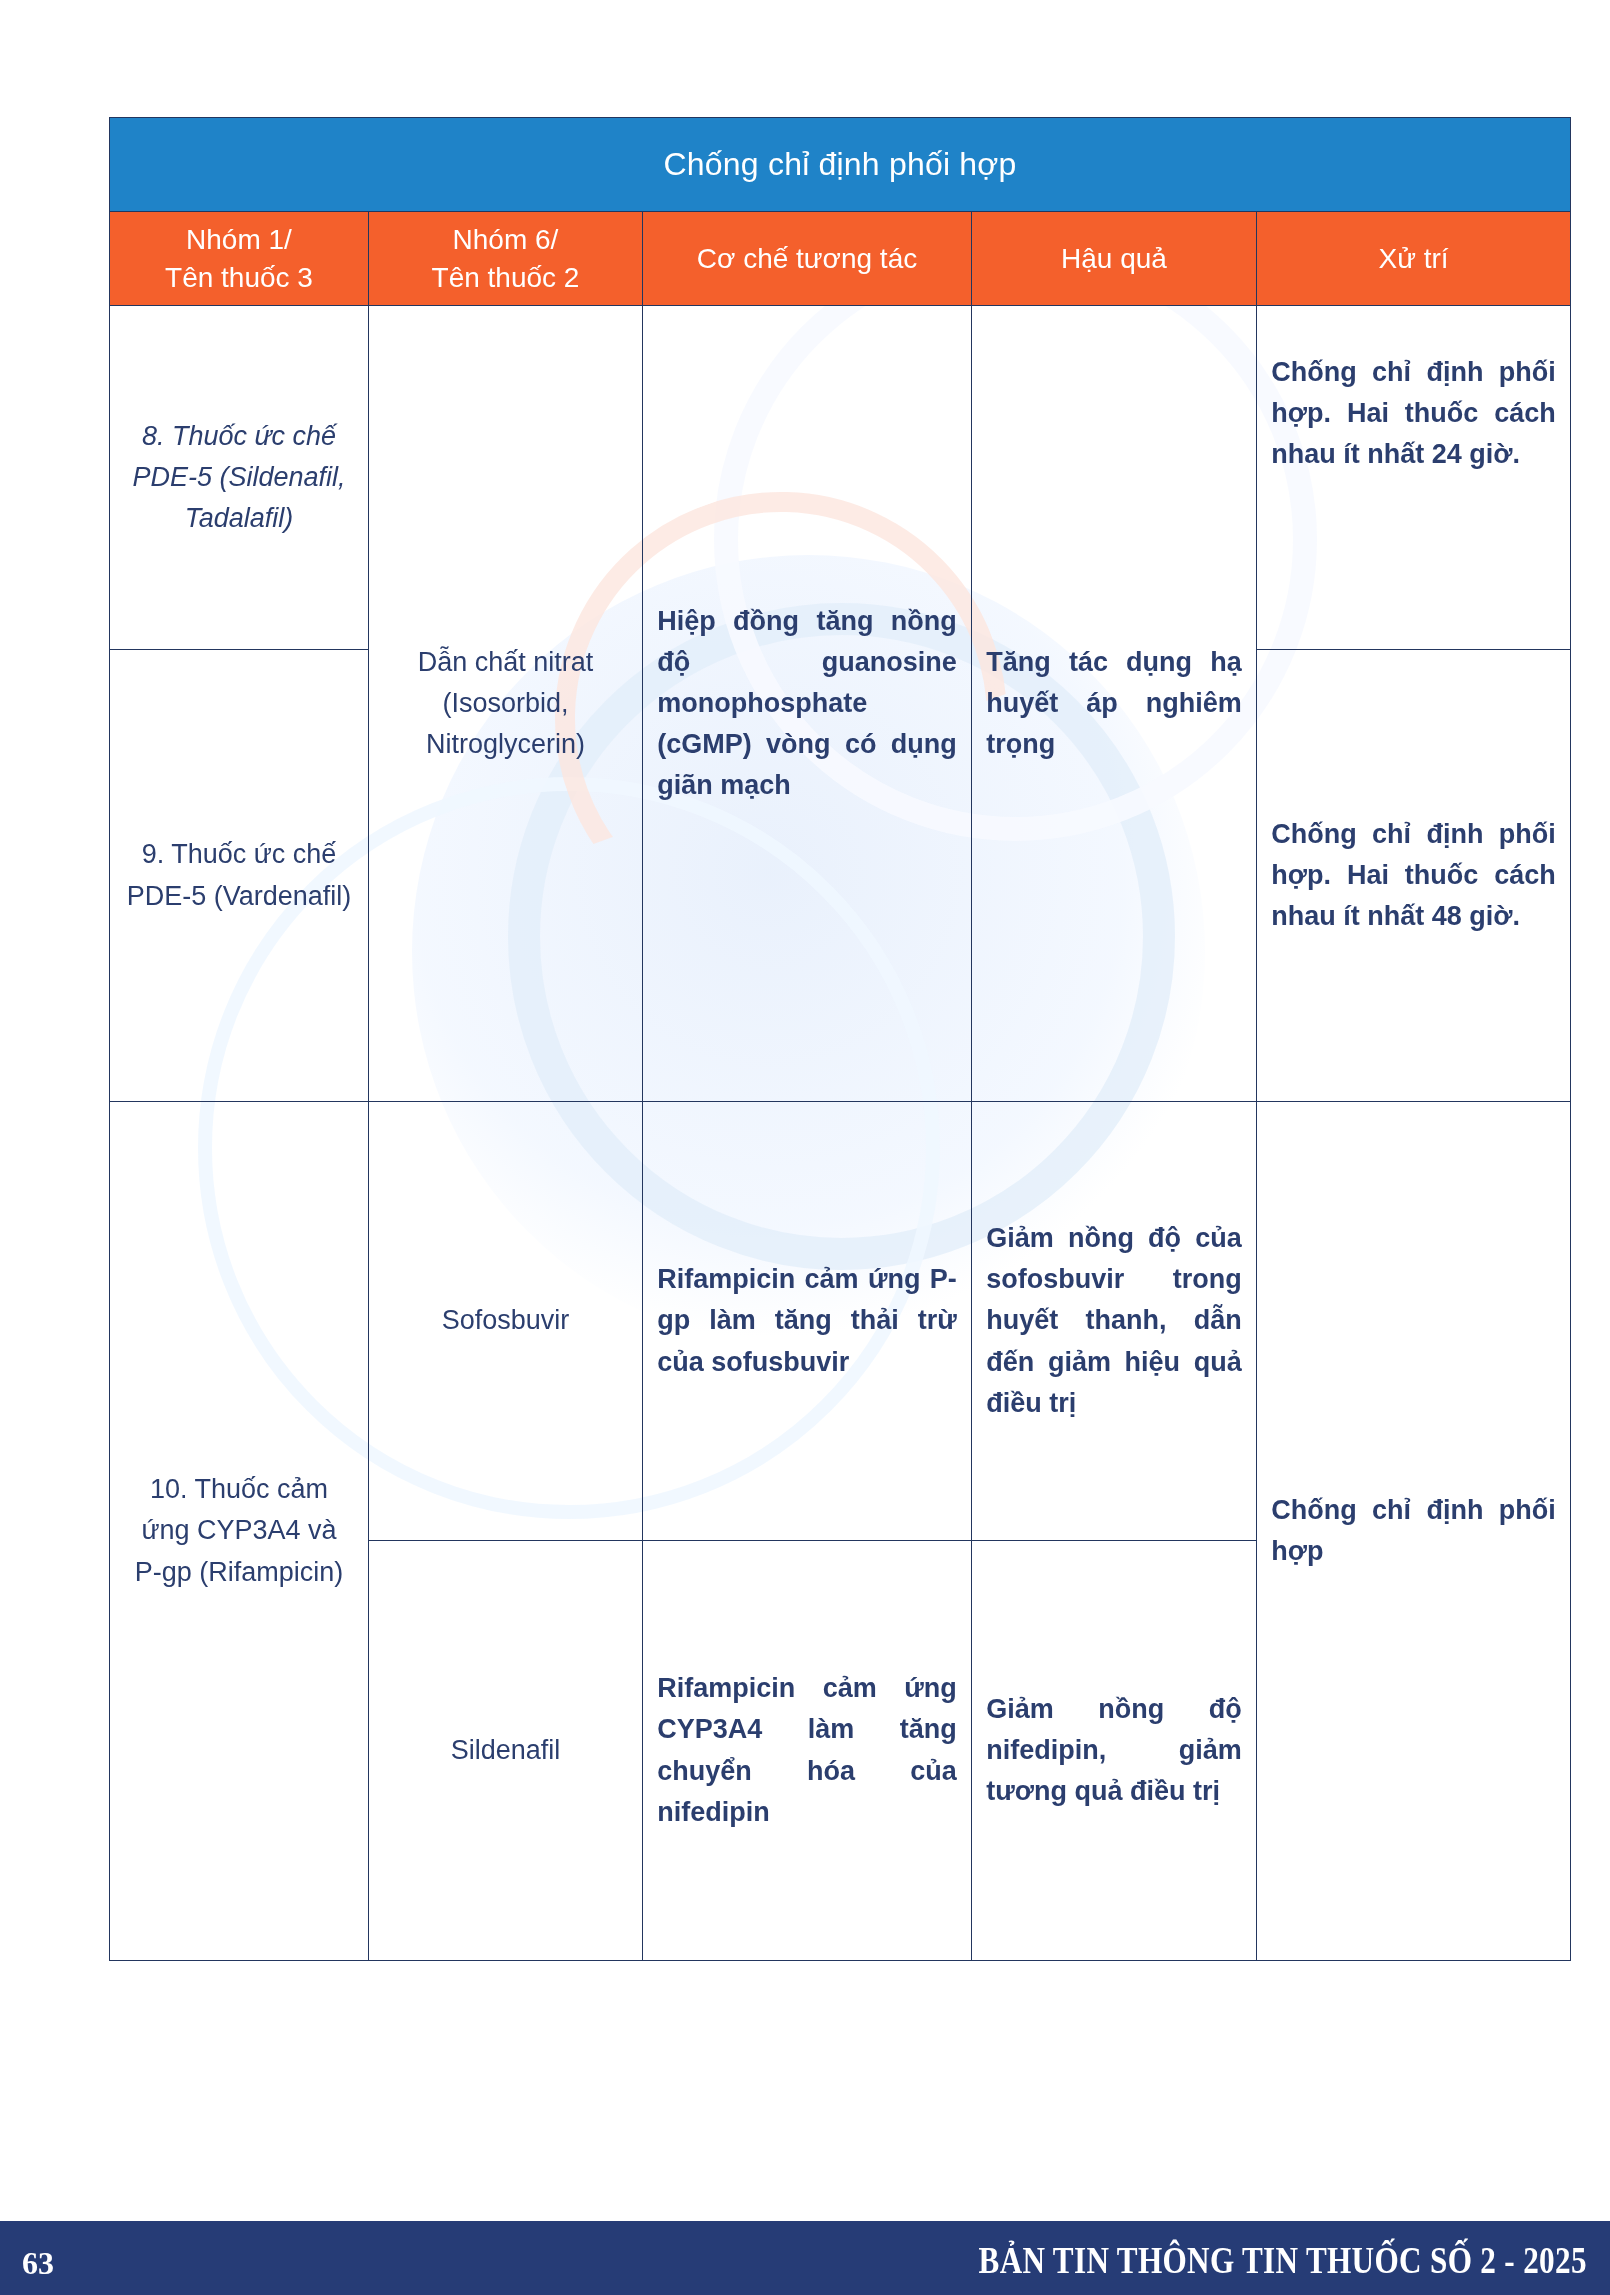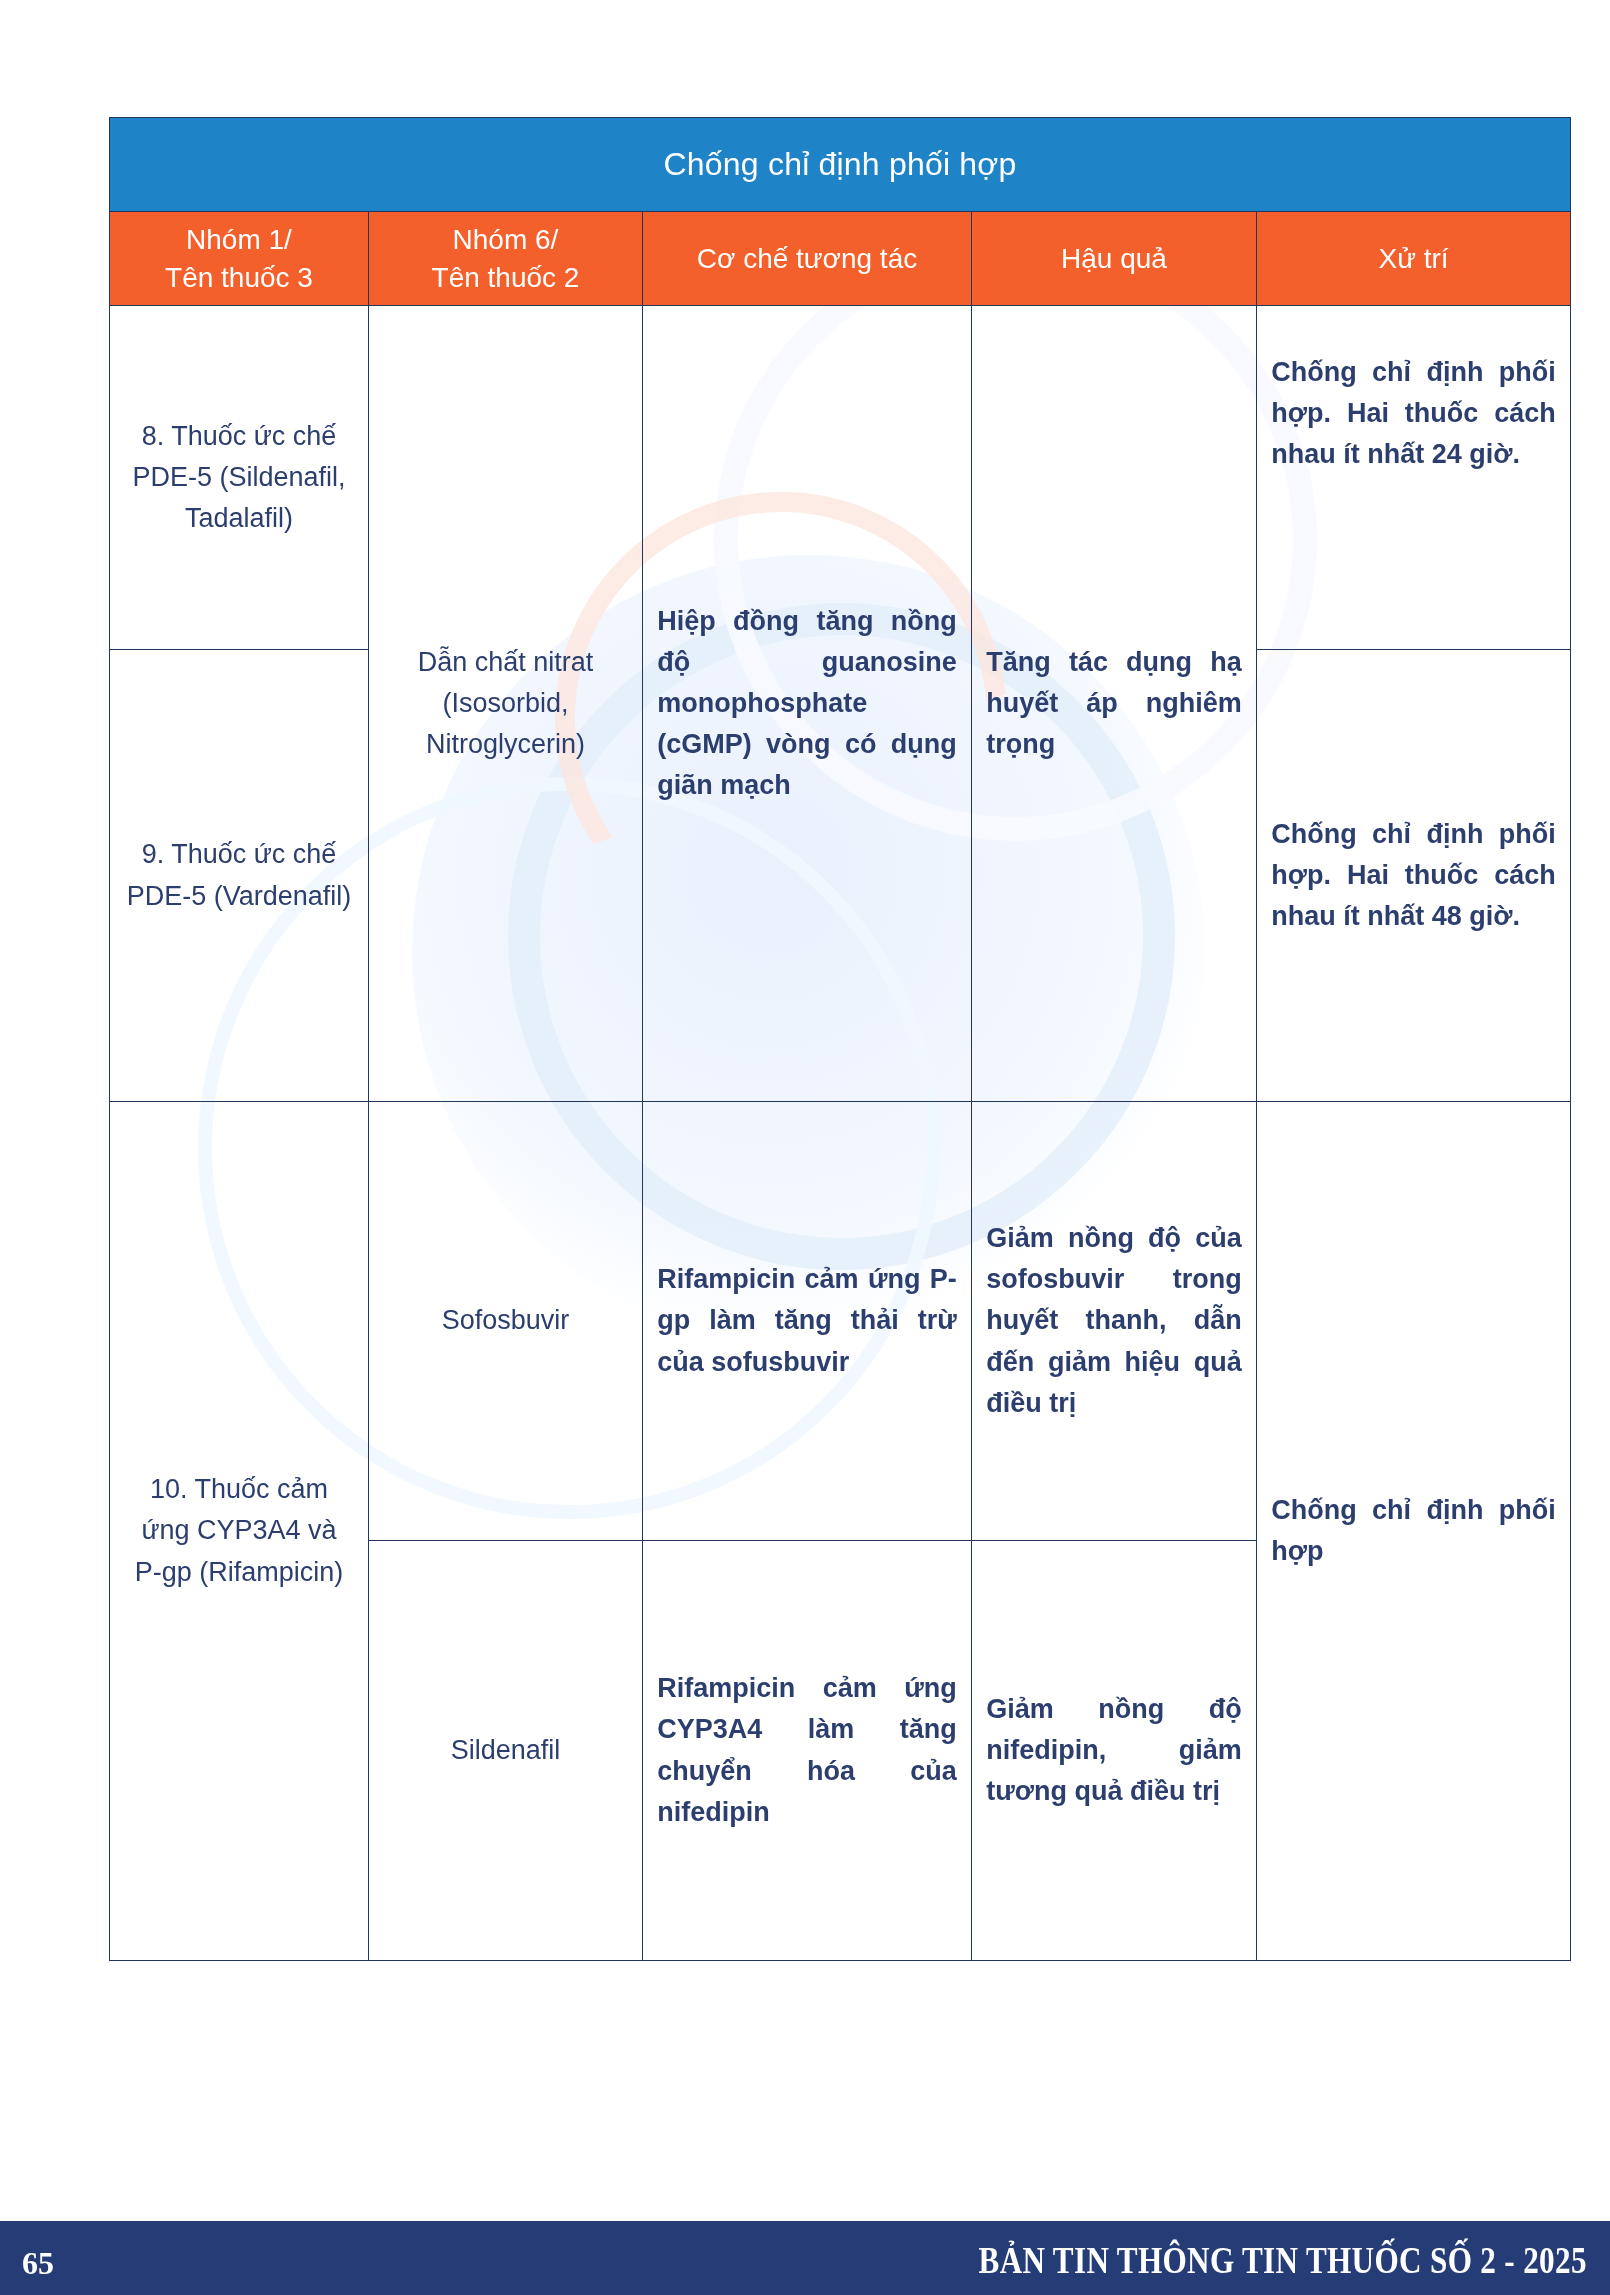--- a/index.html
+++ b/index.html
@@ -178,21 +178,21 @@
         <td class="head-cell">
           <span>Nhóm 6/</span><br>
           <span>Tên thuốc 2</span>
         </td>
         <td class="head-cell">Cơ chế tương tác</td>
         <td class="head-cell">Hậu quả</td>
         <td class="head-cell">Xử trí</td>
       </tr>
 
       <tr>
-        <td class="body-cell c-center" style="height:344px;">8. Thuốc ức chế PDE-5 (Sildenafil, Tadalafil)</td>
+        <td class="body-cell c-center" style="height:344px;font-style:italic;">8. Thuốc ức chế PDE-5 (Sildenafil, Tadalafil)</td>
         <td class="body-cell c-center" rowspan="2">Dẫn chất nitrat (Isosorbid, Nitroglycerin)</td>
         <td class="body-cell c-just" rowspan="2">Hiệp đồng tăng nồng độ guanosine monophosphate (cGMP) vòng có dụng giãn mạch</td>
         <td class="body-cell c-just" rowspan="2">Tăng tác dụng hạ huyết áp nghiêm trọng</td>
         <td class="body-cell c-just" style="vertical-align:top; padding-top:46px;">Chống chỉ định phối hợp. Hai thuốc cách nhau ít nhất 24 giờ.</td>
       </tr>
 
       <tr>
         <td class="body-cell c-center" style="height:452px;">9. Thuốc ức chế PDE-5 (Vardenafil)</td>
         <td class="body-cell c-just">Chống chỉ định phối hợp. Hai thuốc cách nhau ít nhất 48 giờ.</td>
       </tr>
@@ -208,15 +208,15 @@
       <tr>
         <td class="body-cell c-center" style="height:420px;">Sildenafil</td>
         <td class="body-cell c-just">Rifampicin cảm ứng CYP3A4 làm tăng chuyển hóa của nifedipin</td>
         <td class="body-cell c-just">Giảm nồng độ nifedipin, giảm tương quả điều trị</td>
       </tr>
     </tbody>
   </table>
 </div>
 
 <div class="footer-bar"></div>
-<div class="page-num">65</div>
+<div class="page-num">63</div>
 <div class="footer-title">BẢN TIN THÔNG TIN THUỐC SỐ 2 - 2025</div>
 
 
 </body></html>

